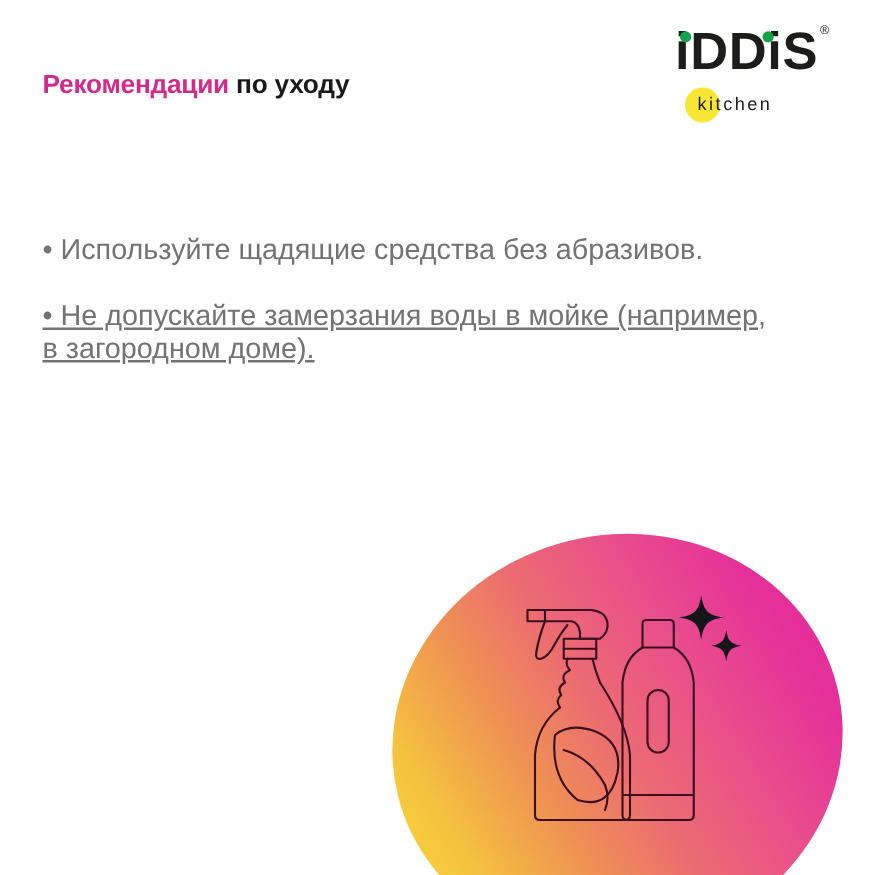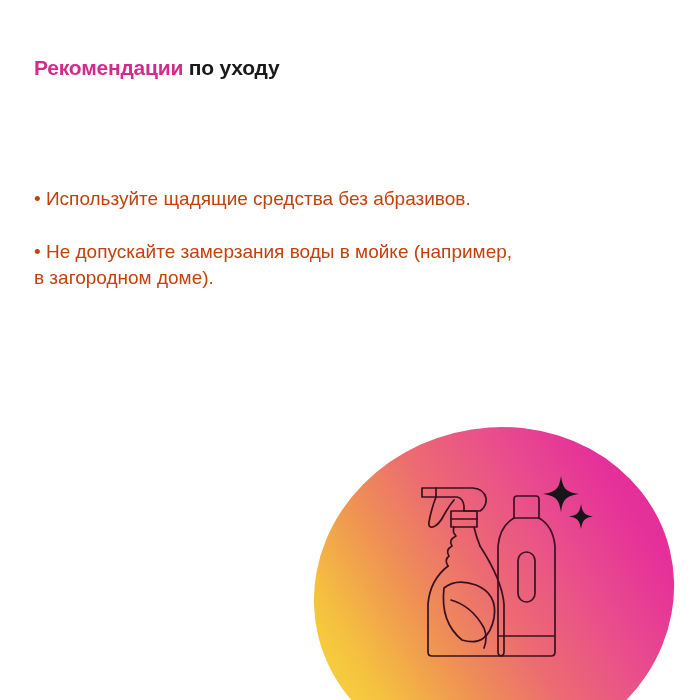--- a/index.html
+++ b/index.html
@@ -102,27 +102,27 @@
   }
 
   
   .body-copy {
     position: absolute;
     left: 34px;
     top: 186px;
     width: 640px;
   }
   .para {
-    font-size: 19px;
-    color: #c2410c;
+    font-size: 23px;
+    color: #737373;
     line-height: 26.5px;
     margin: 0 0 26px 0;
     white-space: pre-line;
   }
-  .para:last-child { margin-bottom: 16px; }
+  .para:last-child { margin-bottom: 16px; text-decoration: underline; }
 
   
   .blob {
     position: absolute;
     left: 313px;
     top: 428px;
     width: 362px;
     height: 330px;
     border-radius: 50%;
     transform: rotate(-14deg);
@@ -146,20 +146,32 @@
   }
   .illustration svg { display: block; }
 </style>
 </head>
 <body>
 
 <div class="canvas">
 
   <h1 class="page-title"><span class="accent">Рекомендации</span><span class="plain"> по уходу</span></h1>
 
+  <div class="logo">
+    <div class="logo-wordmark">
+      <span class="logo-word">iDDiS</span>
+      <span class="logo-dot d1"></span>
+      <span class="logo-dot d2"></span>
+      <span class="logo-reg">®</span>
+    </div>
+    <div class="logo-sub">
+      <span class="logo-circle"></span>
+      <span class="logo-kitchen">kitchen</span>
+    </div>
+  </div>
 
   <div class="body-copy">
     <p class="para">• Используйте щадящие средства без абразивов.</p>
     <p class="para">• Не допускайте замерзания воды в мойке (например,
 в загородном доме).</p>
   </div>
 
   <div class="blob"></div>
 
   <div class="illustration">

